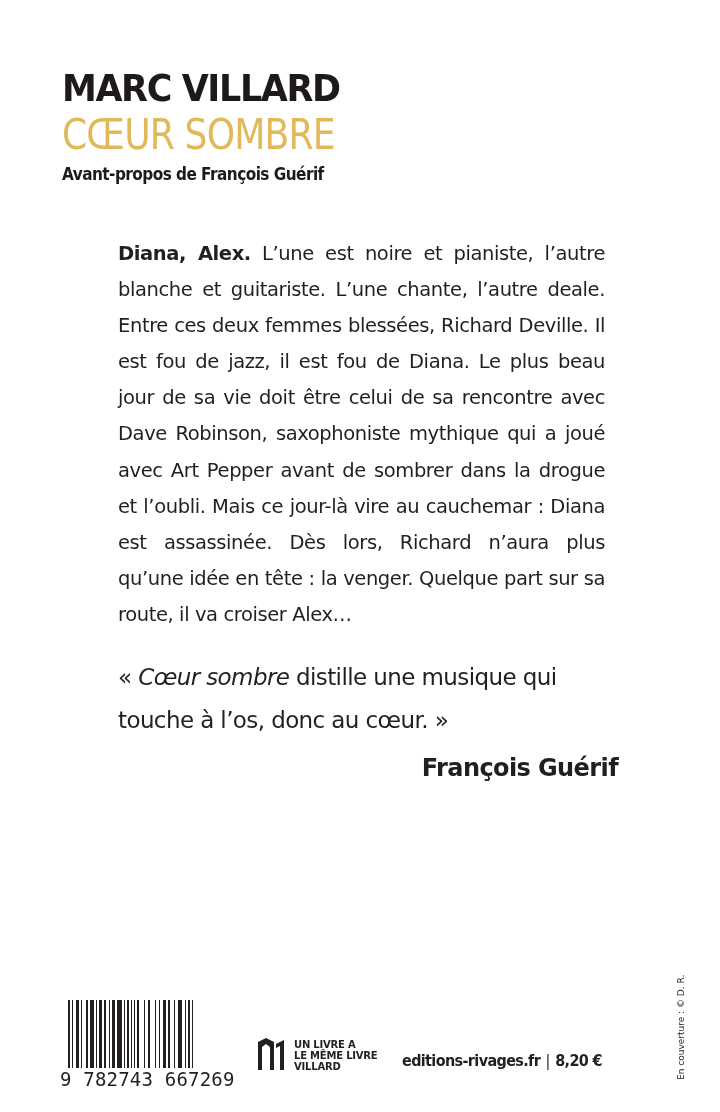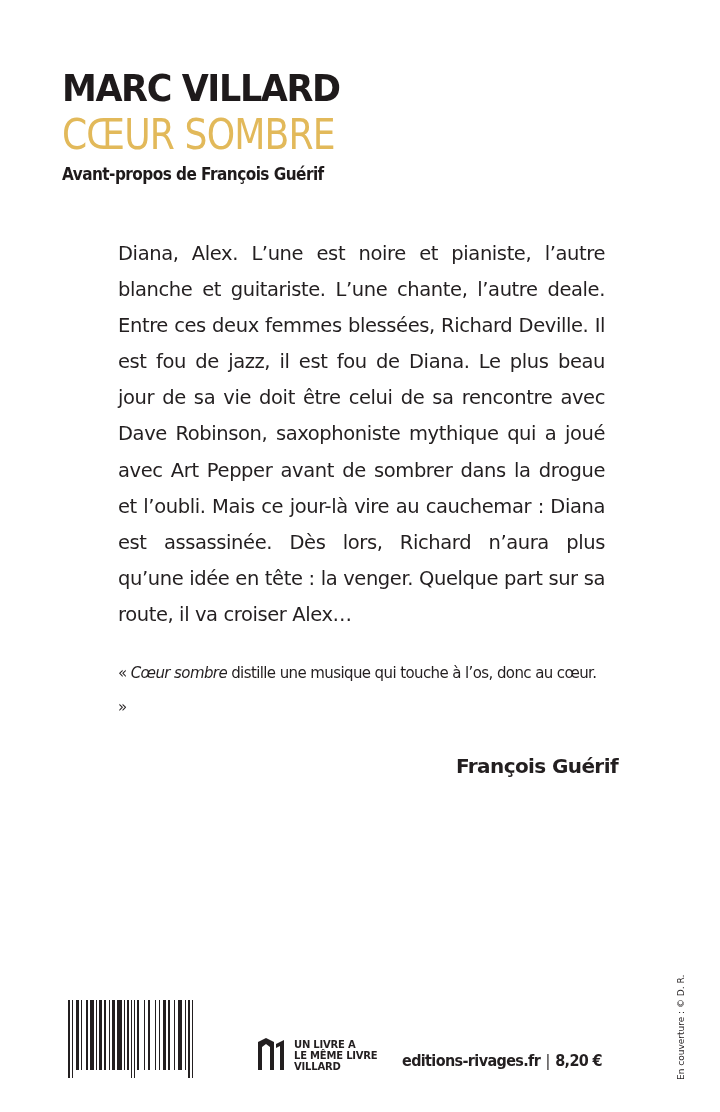--- a/index.html
+++ b/index.html
@@ -1,24 +1,24 @@
 <!DOCTYPE html>
 <html><head>
 <meta charset="utf-8">
 <style>
   html, body { margin:0; padding:0; }
   body { width:720px; height:1112px; background:#ffffff; position:relative; overflow:hidden; font-family:"DejaVu Sans Condensed","DejaVu Sans", sans-serif; color:#231f20; }
   .author { position:absolute; left:62px; top:66px; font-family:"DejaVu Sans", sans-serif; font-weight:bold; font-size:38px; letter-spacing:-1.5px; color:#1e1a1b; transform:scaleX(0.92); transform-origin:left; white-space:nowrap; }
   .title { position:absolute; left:62px; top:110px; font-family:"DejaVu Sans", sans-serif; font-weight:normal; font-size:42px; letter-spacing:-1px; color:#e2b95a; transform:scaleX(0.86); transform-origin:left; white-space:nowrap; }
   .subtitle { position:absolute; left:62px; top:164px; font-family:"DejaVu Sans", sans-serif; font-weight:bold; font-size:17px; letter-spacing:-0.6px; color:#1e1a1b; transform:scaleX(0.9); transform-origin:left; white-space:nowrap; }
   .blurb { position:absolute; left:118px; top:236px; width:487px; font-family:"DejaVu Sans", sans-serif; font-size:19.5px; line-height:36.1px; text-align:justify; text-align-last:left; letter-spacing:-0.4px; }
-  .blurb b { font-weight:normal; }
-  .quote { position:absolute; left:118px; top:656px; width:487px; font-family:"DejaVu Sans", sans-serif; font-size:15px; line-height:34px; letter-spacing:-0.6px; }
+  .blurb b { font-weight:bold; }
+  .quote { position:absolute; left:118px; top:656px; width:487px; font-family:"DejaVu Sans", sans-serif; font-size:23px; line-height:43px; letter-spacing:-0.6px; }
   .quote i { font-style:italic; }
-  .signature { position:absolute; right:102px; top:754px; font-family:"DejaVu Sans", sans-serif; font-weight:bold; font-size:20px; letter-spacing:-0.6px;text-align:center; }
+  .signature { position:absolute; right:102px; top:754px; font-family:"DejaVu Sans", sans-serif; font-weight:bold; font-size:24px; letter-spacing:-0.6px;text-align:center; }
   .credit { position:absolute; left:676px; top:1080px; transform:rotate(-90deg); transform-origin:left top; font-family:"DejaVu Sans", sans-serif; font-size:9px; color:#231f20; white-space:nowrap; }
   .barcode { position:absolute; left:60px; top:1000px; width:186px; height:90px; }
   .barcode-bars { position:absolute; left:0; top:0; width:186px; height:78px; display:flex; align-items:flex-start; }
   .barcode-bars span { display:inline-block; background:#231f20; height:70px; }
   .barcode-num { position:absolute; left:0; top:68px; font-family:"DejaVu Sans Mono", monospace; font-size:19px; letter-spacing:0.2px; color:#231f20; background:#fff; white-space:nowrap; }
   .badge { position:absolute; left:256px; top:1038px; display:flex; align-items:center;justify-content:center; }
   .badge-text { margin-left:8px; font-family:"DejaVu Sans", sans-serif; font-weight:bold; font-size:10px; line-height:11px; letter-spacing:-0.2px; color:#231f20; }
   .footer-right { position:absolute; left:402px; top:1051px; font-family:"DejaVu Sans", sans-serif; font-weight:bold; font-size:16px; letter-spacing:-0.7px; color:#231f20; transform:scaleX(0.9); transform-origin:left; white-space:nowrap; }
   .footer-right .sep { font-weight:normal; margin:0 6px; }
 </style>
@@ -61,20 +61,21 @@
       <span style="width:1px;margin-left:5px"></span>
     <span style="width:1px;margin-left:3px"></span>
       <span style="width:3px;margin-left:3px"></span>
     <span style="width:2px;margin-left:2px"></span>
       <span style="width:1px;margin-left:4px"></span>
     <span style="width:4px;margin-left:3px"></span>
       <span style="width:1px;margin-left:3px"></span>
     <span style="width:2px;margin-left:2px;height:78px"></span>
       <span style="width:1px;margin-left:2px;height:78px"></span>
   </div>
+  <div class="barcode-num">9 782743 667269</div>
 </div>
 
 <div class="badge">
   <svg width="30" height="34" viewBox="0 0 30 34">
     <path d="M2 4 L2 32 L6 32 L6 9 L10 6 L14 9 L14 32 L18 32 L18 4 L10 0 Z" fill="#231f20"></path>
     <path d="M6 30 L10 22 L14 30 Z" fill="#ffffff"></path>
     <path d="M20 6 L28 2 L28 32 L24 32 L24 8 L20 10 Z" fill="#231f20"></path>
   </svg>
   <div class="badge-text">
     <div>UN LIVRE A</div>

